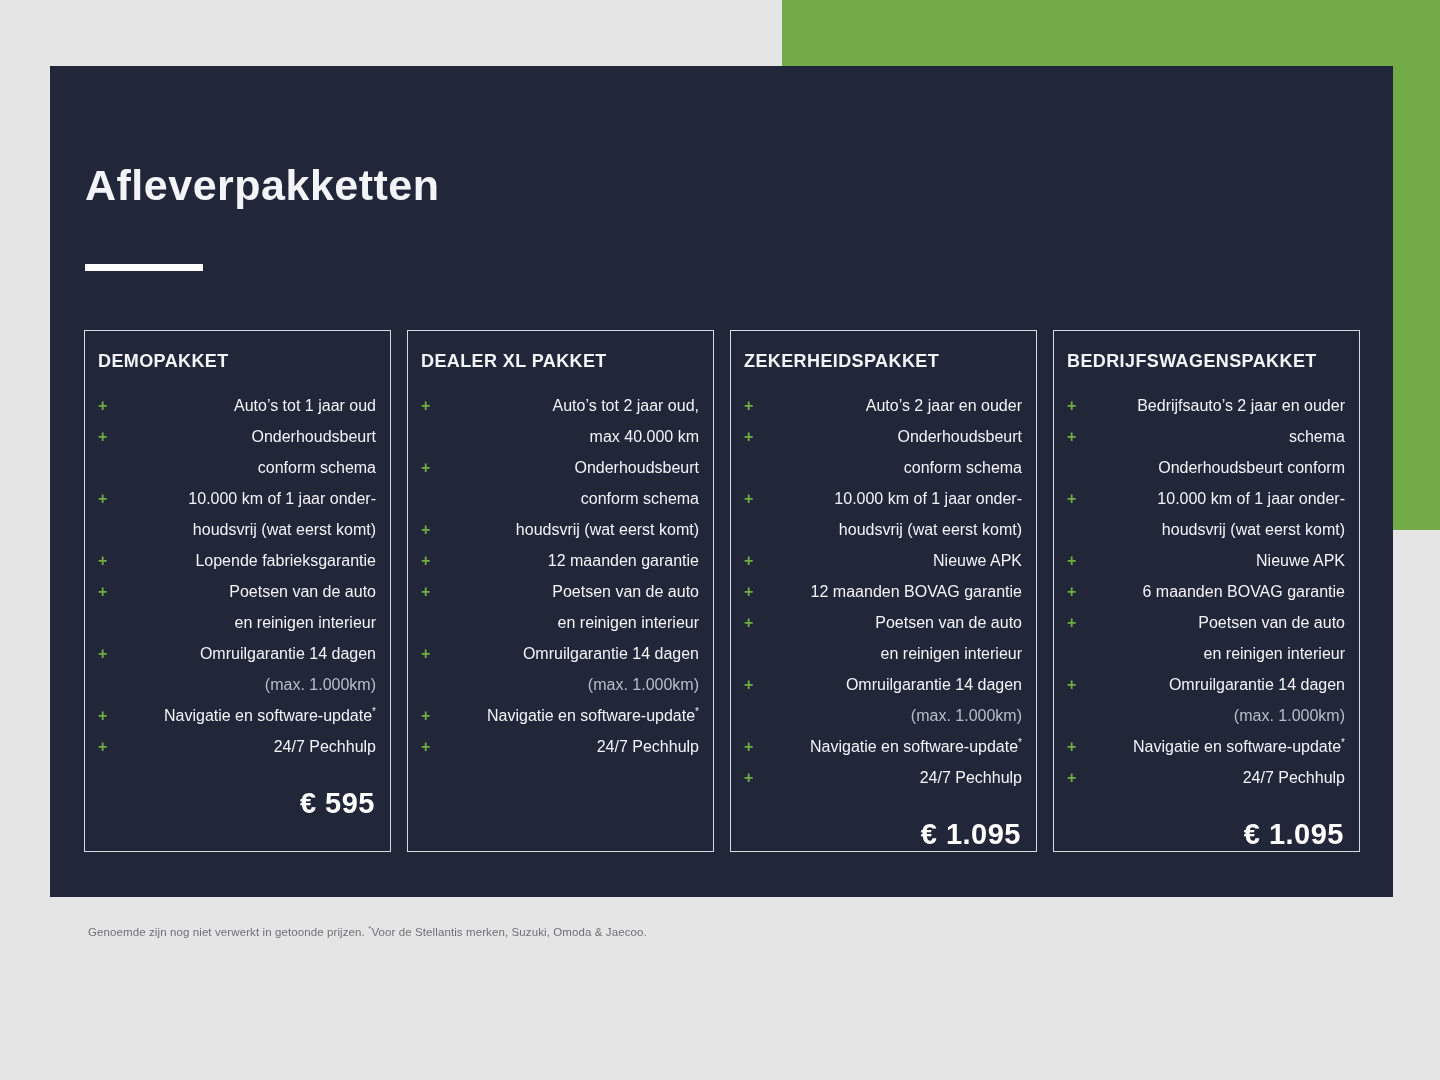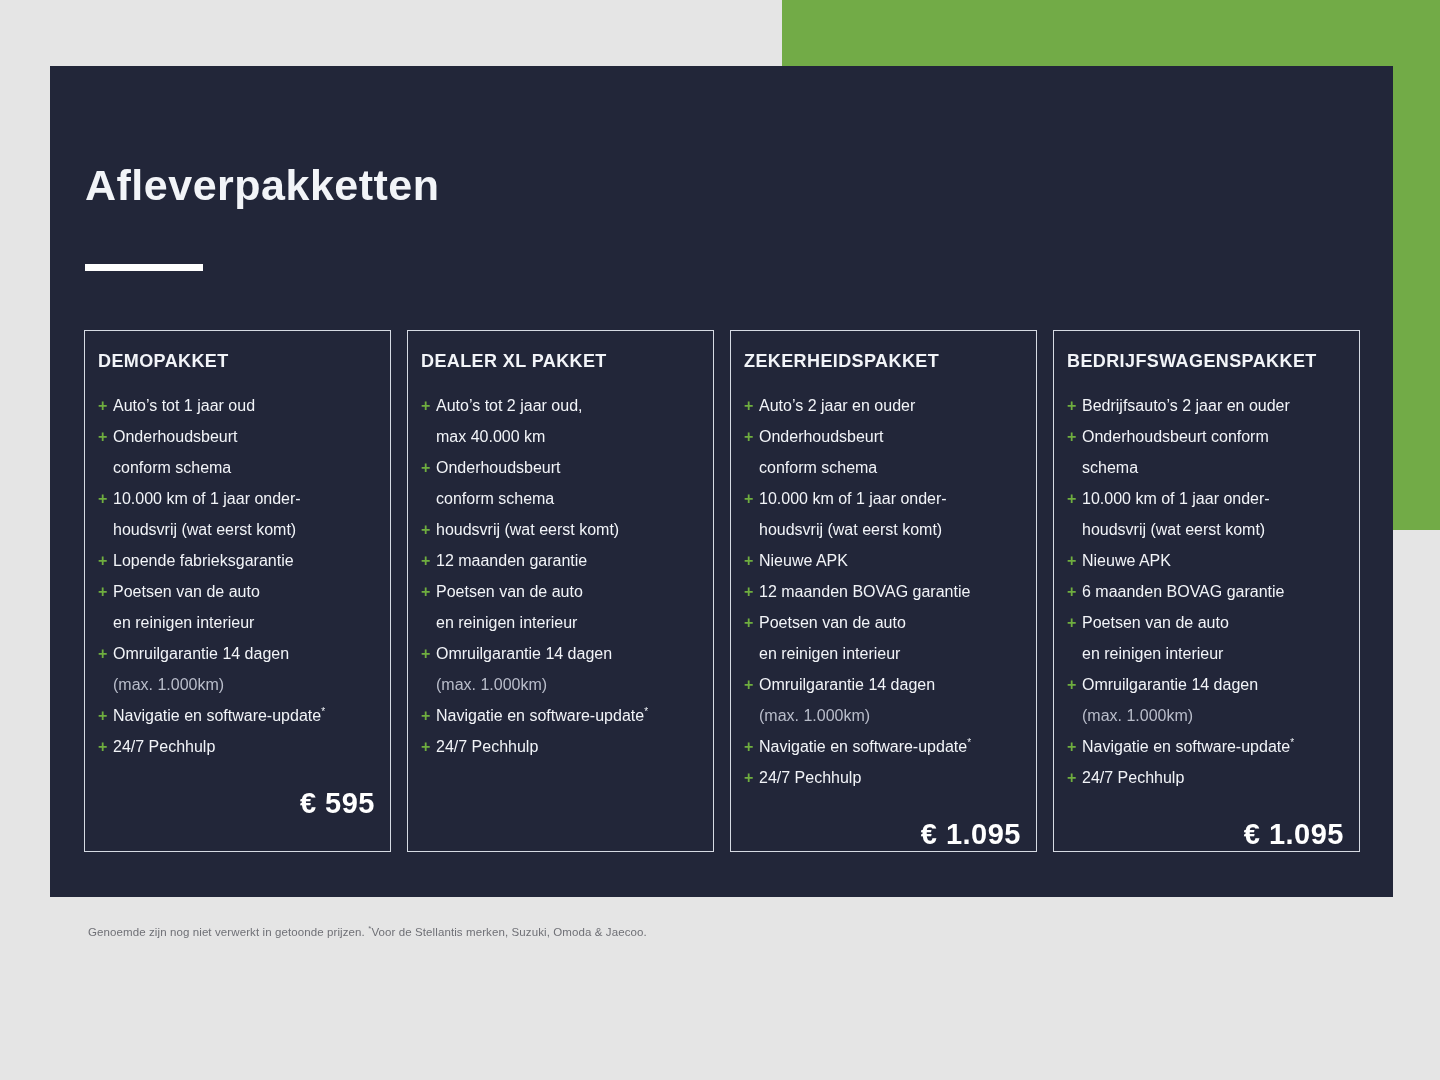--- a/index.html
+++ b/index.html
@@ -52,21 +52,21 @@
   .card-title {
     font-size: 18px; font-weight: bold; letter-spacing: 0.4px;
     color: var(--text); margin-top: 8px; margin-bottom: 14px; white-space: nowrap;
   }
   .feature-list { margin-top: 4px; }
   .feature { display: flex; }
   .plus {
     width: 15px; flex: none; color: var(--plus); font-weight: bold;
     font-size: 16px; line-height: 31px;
   }
-  .feature-text { flex: 1 1 auto; }
+  .feature-text { flex: 1 1 auto; text-align: right; }
   .fline { font-size: 16px; line-height: 31px; color: var(--text); white-space: nowrap; }
   .fline.muted { color: var(--muted); }
   .fline sup { font-size: 10px; line-height: 0; }
 
   .price {
     margin-top: 25px; text-align: right; padding-right: 1px;
     font-size: 29px; font-weight: bold; color: #ffffff; letter-spacing: 0.5px;
   }
 
   .footnote {
@@ -270,22 +270,22 @@
           <div class="feature-list">
             <div class="feature">
               <span class="plus">+</span>
               <div class="feature-text">
                 <div class="fline">Bedrijfsauto’s 2 jaar en ouder</div>
               </div>
             </div>
             <div class="feature">
               <span class="plus">+</span>
               <div class="feature-text">
+                <div class="fline">schema</div>
                 <div class="fline">Onderhoudsbeurt conform</div>
-                <div class="fline">schema</div>
               </div>
             </div>
             <div class="feature">
               <span class="plus">+</span>
               <div class="feature-text">
                 <div class="fline">10.000 km of 1 jaar onder-</div>
                 <div class="fline">houdsvrij (wat eerst komt)</div>
               </div>
             </div>
             <div class="feature">

